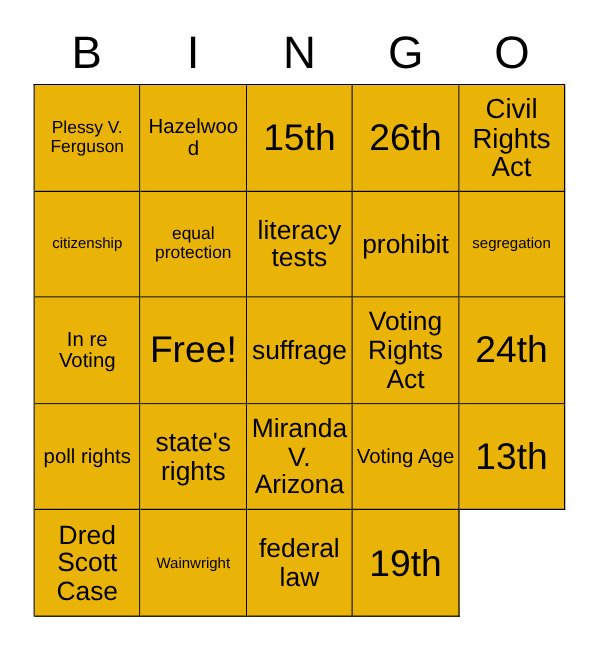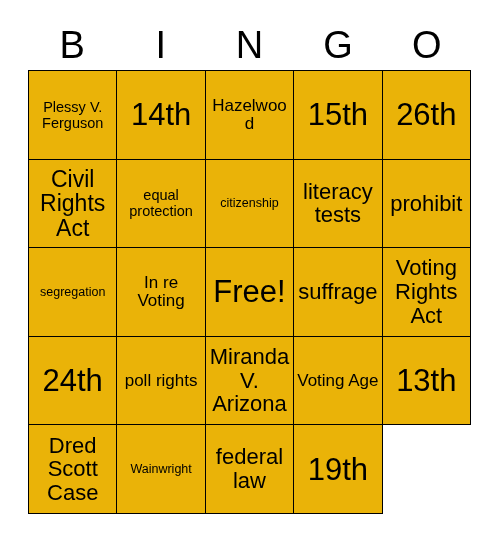--- a/index.html
+++ b/index.html
@@ -92,40 +92,37 @@
     <div class="header-letter">G</div>
     <div class="header-letter">O</div>
   </div>
 
   <div id="grid">
 
     <div class="cell">
         <span class="cell-text fs-sm">Plessy V. Ferguson</span>
       </div>
     <div class="cell">
-        <span class="cell-text fs-xxl">14th</span>
-      </div>
-    <div class="cell">
         <span class="cell-text fs-xl">Hazelwood</span>
       </div>
     <div class="cell">
         <span class="cell-text fs-xxl">15th</span>
       </div>
     <div class="cell">
         <span class="cell-text fs-xxl">26th</span>
       </div>
 
     <div class="cell">
         <span class="cell-text fs-lg">Civil Rights Act</span>
       </div>
     <div class="cell">
-        <span class="cell-text fs-sm">equal protection</span>
+        <span class="cell-text fs-xs">citizenship</span>
       </div>
     <div class="cell">
-        <span class="cell-text fs-xs">citizenship</span>
+        <span class="cell-text fs-sm">equal protection</span>
       </div>
     <div class="cell">
         <span class="cell-text fs-md">literacy tests</span>
       </div>
     <div class="cell">
         <span class="cell-text fs-md">prohibit</span>
       </div>
 
     <div class="cell">
         <span class="cell-text fs-xs">segregation</span>
@@ -143,20 +140,23 @@
         <span class="cell-text fs-md">Voting Rights Act</span>
       </div>
 
     <div class="cell">
         <span class="cell-text fs-xxl">24th</span>
       </div>
     <div class="cell">
         <span class="cell-text fs-xl">poll rights</span>
       </div>
     <div class="cell">
+        <span class="cell-text fs-md">state's rights</span>
+      </div>
+    <div class="cell">
         <span class="cell-text fs-md">Miranda V. Arizona</span>
       </div>
     <div class="cell">
         <span class="cell-text fs-xl">Voting Age</span>
       </div>
 
     <div class="cell">
         <span class="cell-text fs-xxl">13th</span>
       </div>
     <div class="cell">

